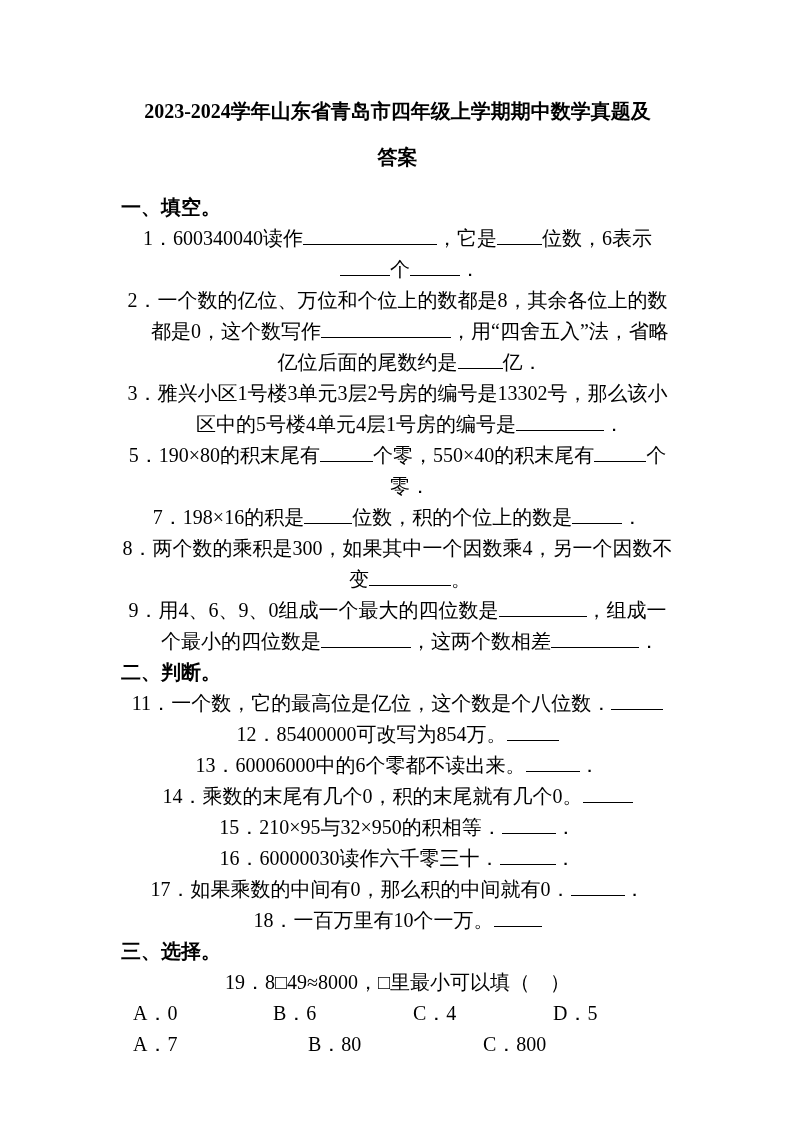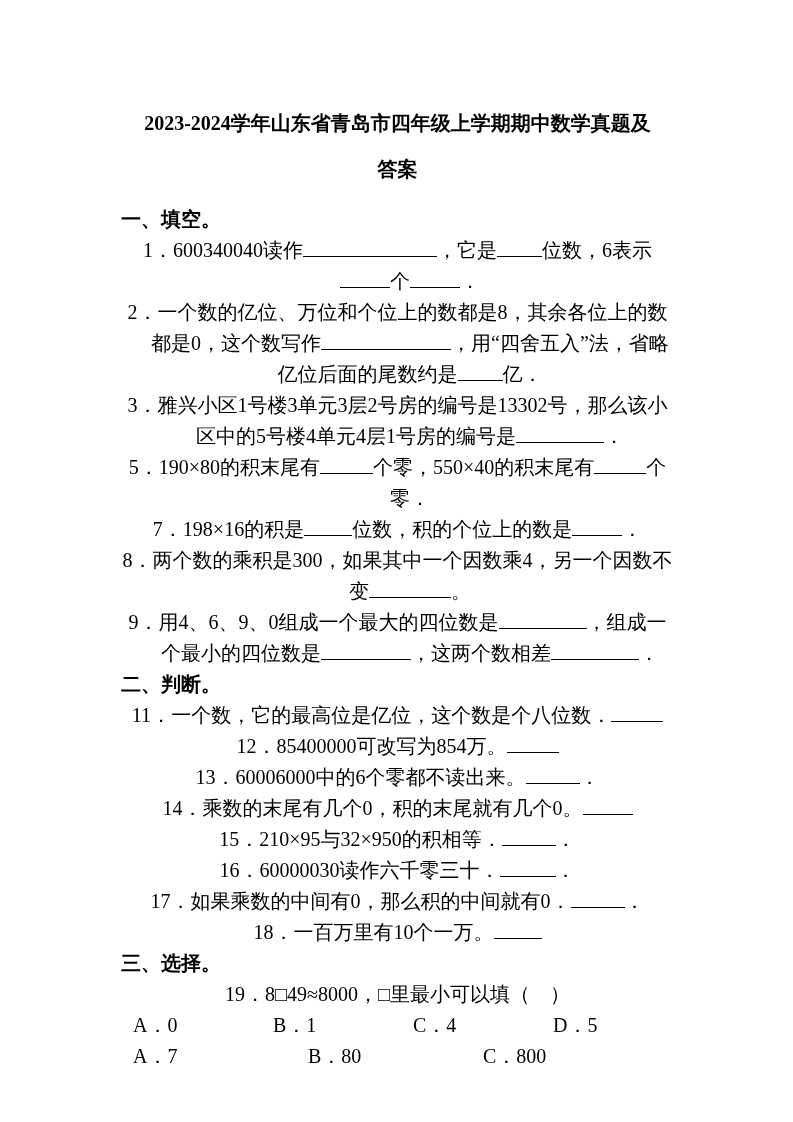--- a/index.html
+++ b/index.html
@@ -2,21 +2,21 @@
 <html><head>
 <meta charset="utf-8">
 <style>
   html, body { margin: 0; padding: 0; background: #ffffff; }
   body {
     width: 793px; height: 1122px;
     font-family: "Liberation Serif", "DejaVu Serif", serif;
     color: #000;
     overflow: hidden;
   }
-  .page { padding: 88px 119px 13px 121px; margin-top: 12px; }
+  .page { padding: 88px 119px 13px 121px; }
   .title {
     width: 553px;
     font-size: 20px;
     font-weight: bold;
     text-align: center;
     line-height: 46px;
   }
   .content {
     width: 553px;
     margin-top: 12px;
@@ -55,16 +55,16 @@
       <div class="question"><span class="qnum">11．</span><span>一个数，它的最高位是亿位，这个数是个八位数．</span><span class="blank" style="width: 52px;"></span></div>
       <div class="question"><span class="qnum">12．</span><span>85400000可改写为854万。</span><span class="blank" style="width: 52px;"></span></div>
       <div class="question"><span class="qnum">13．</span><span>60006000中的6个零都不读出来。</span><span class="blank" style="width: 54px;"></span><span>．</span></div>
       <div class="question"><span class="qnum">14．</span><span>乘数的末尾有几个0，积的末尾就有几个0。</span><span class="blank" style="width: 50px;"></span></div>
       <div class="question"><span class="qnum">15．</span><span>210×95与32×950的积相等．</span><span class="blank" style="width: 54px;"></span><span>．</span></div>
       <div class="question"><span class="qnum">16．</span><span>60000030读作六千零三十．</span><span class="blank" style="width: 56px;"></span><span>．</span></div>
       <div class="question"><span class="qnum">17．</span><span>如果乘数的中间有0，那么积的中间就有0．</span><span class="blank" style="width: 54px;"></span><span>．</span></div>
       <div class="question"><span class="qnum">18．</span><span>一百万里有10个一万。</span><span class="blank" style="width: 48px;"></span></div>
       <div class="heading">三、选择。</div>
       <div class="question"><span class="qnum">19．</span><span>8□49≈8000，□里最小可以填（　）</span></div>
-      <div class="choices"><span class="choice" style="width: 140px;">A．0</span><span class="choice" style="width: 140px;">B．1</span><span class="choice" style="width: 140px;">C．4</span><span class="choice">D．5</span></div>
+      <div class="choices"><span class="choice" style="width: 140px;">A．0</span><span class="choice" style="width: 140px;">B．6</span><span class="choice" style="width: 140px;">C．4</span><span class="choice">D．5</span></div>
       <div class="choices"><span class="choice" style="width: 175px;">A．7</span><span class="choice" style="width: 175px;">B．80</span><span class="choice">C．800</span></div>
     </div>
 </div>
 
 </body></html>

